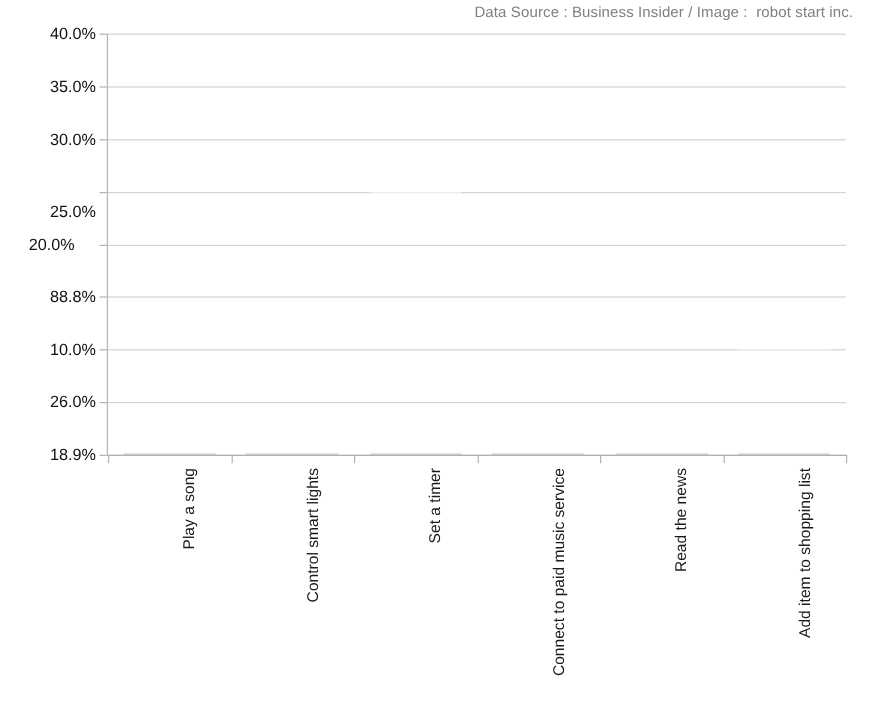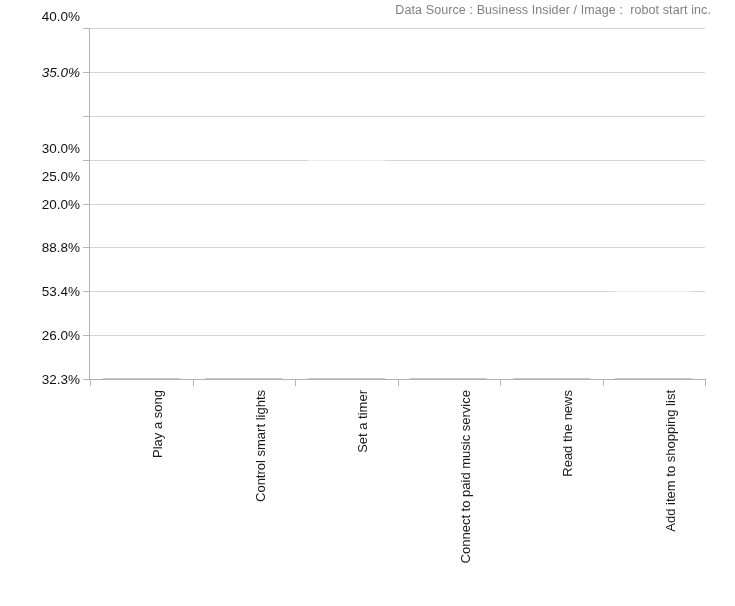--- a/index.html
+++ b/index.html
@@ -159,29 +159,29 @@
   }
 </style>
 </head>
 <body>
 
 <div id="chart-root">
 
   <div class="source-note">Data Source : Business Insider / Image :  robot start inc.</div>
 
   <div class="y-labels-col" id="y-labels">
-      <div class="y-label" style="top: 379px;">32.3%</div>
+      <div class="y-label" style="top: 379px;">18.9%</div>
       <div class="y-label" style="top: 335.125px;">26.0%</div>
-      <div class="y-label" style="top: 291.25px;">53.4%</div>
+      <div class="y-label" style="top: 291.25px;">10.0%</div>
       <div class="y-label" style="top: 247.375px;">88.8%</div>
-      <div class="y-label" style="top: 203.5px;">20.0%</div>
+      <div class="y-label" style="top: 203.5px; text-align: center;">20.0%</div>
       <div class="y-label" style="top: 159.625px; margin-top: 16px;">25.0%</div>
-      <div class="y-label" style="top: 115.75px; margin-top: 32px;">30.0%</div>
-      <div class="y-label" style="top: 71.875px; font-style: italic;">35.0%</div>
-      <div class="y-label" style="top: 16px;">40.0%</div>
+      <div class="y-label" style="top: 115.75px;">30.0%</div>
+      <div class="y-label" style="top: 71.875px;">35.0%</div>
+      <div class="y-label" style="top: 28px;">40.0%</div>
     </div>
 
   <div class="plot-area" id="gridlines">
       <div class="gridline baseline" style="top: 351px;"></div>
       <div class="gridline" style="top: 307.125px;"></div>
       <div class="gridline" style="top: 263.25px;"></div>
       <div class="gridline" style="top: 219.375px;"></div>
       <div class="gridline" style="top: 175.5px;"></div>
       <div class="gridline" style="top: 131.625px;"></div>
       <div class="gridline" style="top: 87.75px;"></div>

